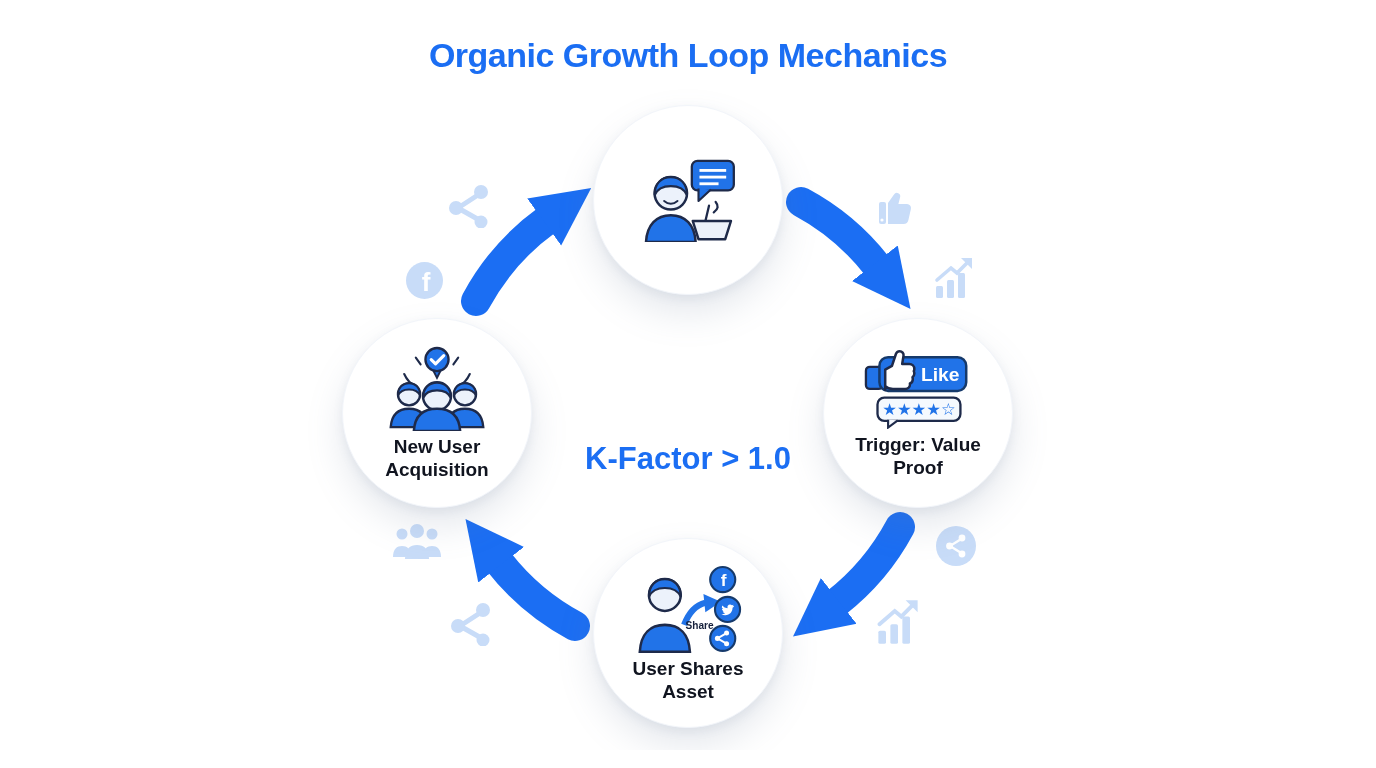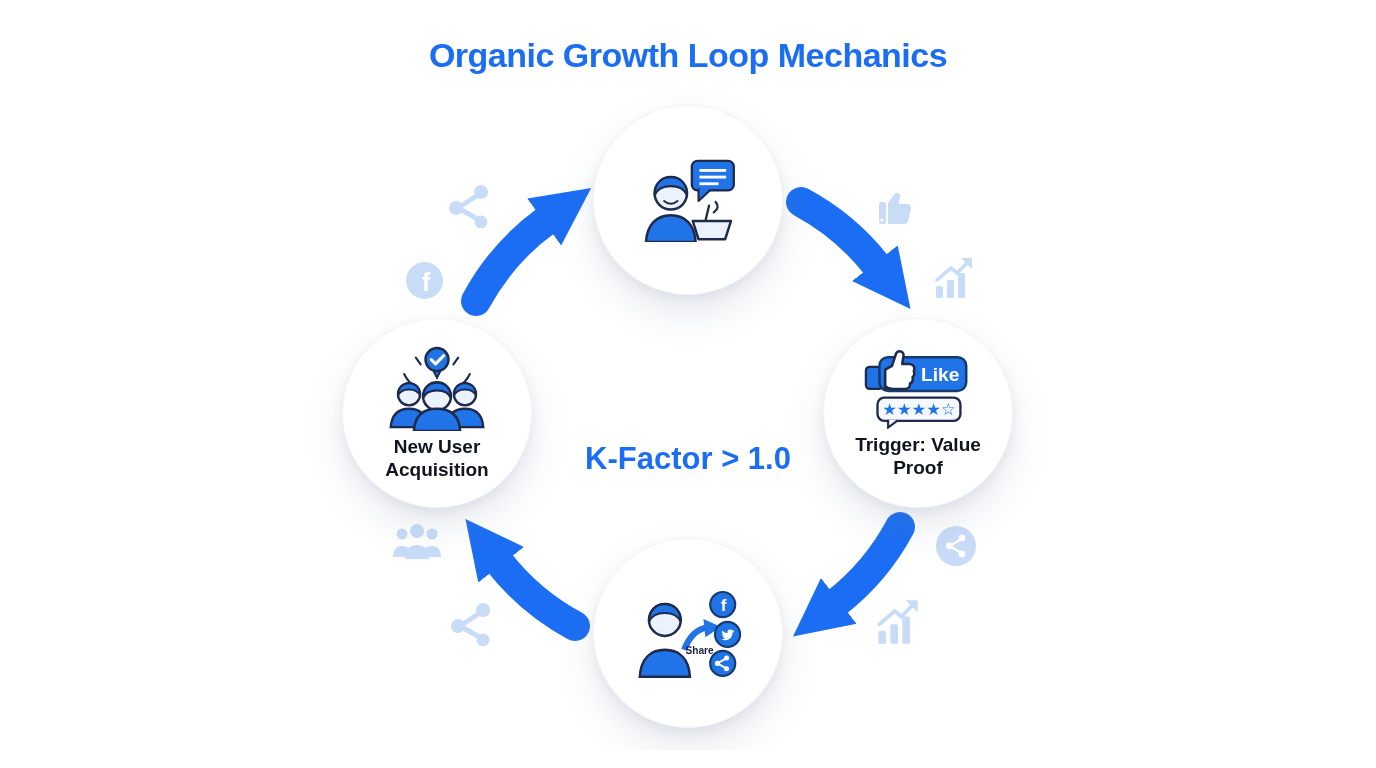--- a/index.html
+++ b/index.html
@@ -184,20 +184,21 @@
       </g>
       <circle cx="92" cy="78" r="13" fill="#2173e8" stroke="#163a6b" stroke-width="2.2"></circle>
       <g>
         <line x1="86.5" y1="78" x2="96" y2="72.5" stroke="#ffffff" stroke-width="2"></line>
         <line x1="86.5" y1="78" x2="96" y2="83.5" stroke="#ffffff" stroke-width="2"></line>
         <circle cx="86.5" cy="78" r="2.6" fill="#ffffff"></circle>
           <circle cx="96" cy="72.5" r="2.6" fill="#ffffff"></circle>
           <circle cx="96" cy="83.5" r="2.6" fill="#ffffff"></circle>
       </g>
     </svg>
+    <div class="node-label">User Shares Asset</div>
   </div>
 
   <div class="node node-left">
     <svg class="node-icon" width="108" height="86" viewBox="0 0 112 89">
       <path d="M34 13 l5 7 M78 13 l-5 7 M22 30 q4 9 12 13 M90 30 q-4 9-12 13" fill="none" stroke="#1e2a4a" stroke-width="2.2" stroke-linecap="round"></path>
       <path d="M51 24 L56 34 L61 24 z" fill="#2173e8" stroke="#1e2a4a" stroke-width="2"></path>
       <circle cx="56" cy="15" r="12" fill="#2173e8" stroke="#1e2a4a" stroke-width="2.4"></circle>
       <path d="M50 15 l4.5 4.5 L63 11" fill="none" stroke="#ffffff" stroke-width="3.2" stroke-linecap="round" stroke-linejoin="round"></path>
       <circle cx="27" cy="51" r="11.5" fill="#ecf2fb" stroke="#1e2a4a" stroke-width="2.4"></circle>
       <path d="M15.5 52.5 c0-8.5 5-13 11.5-13 s11.5 4.5 11.5 13 c-2-5-6-6.5-11.5-6.5 s-9.5 1.5-11.5 6.5z" fill="#2173e8" stroke="#1e2a4a" stroke-width="2"></path>

